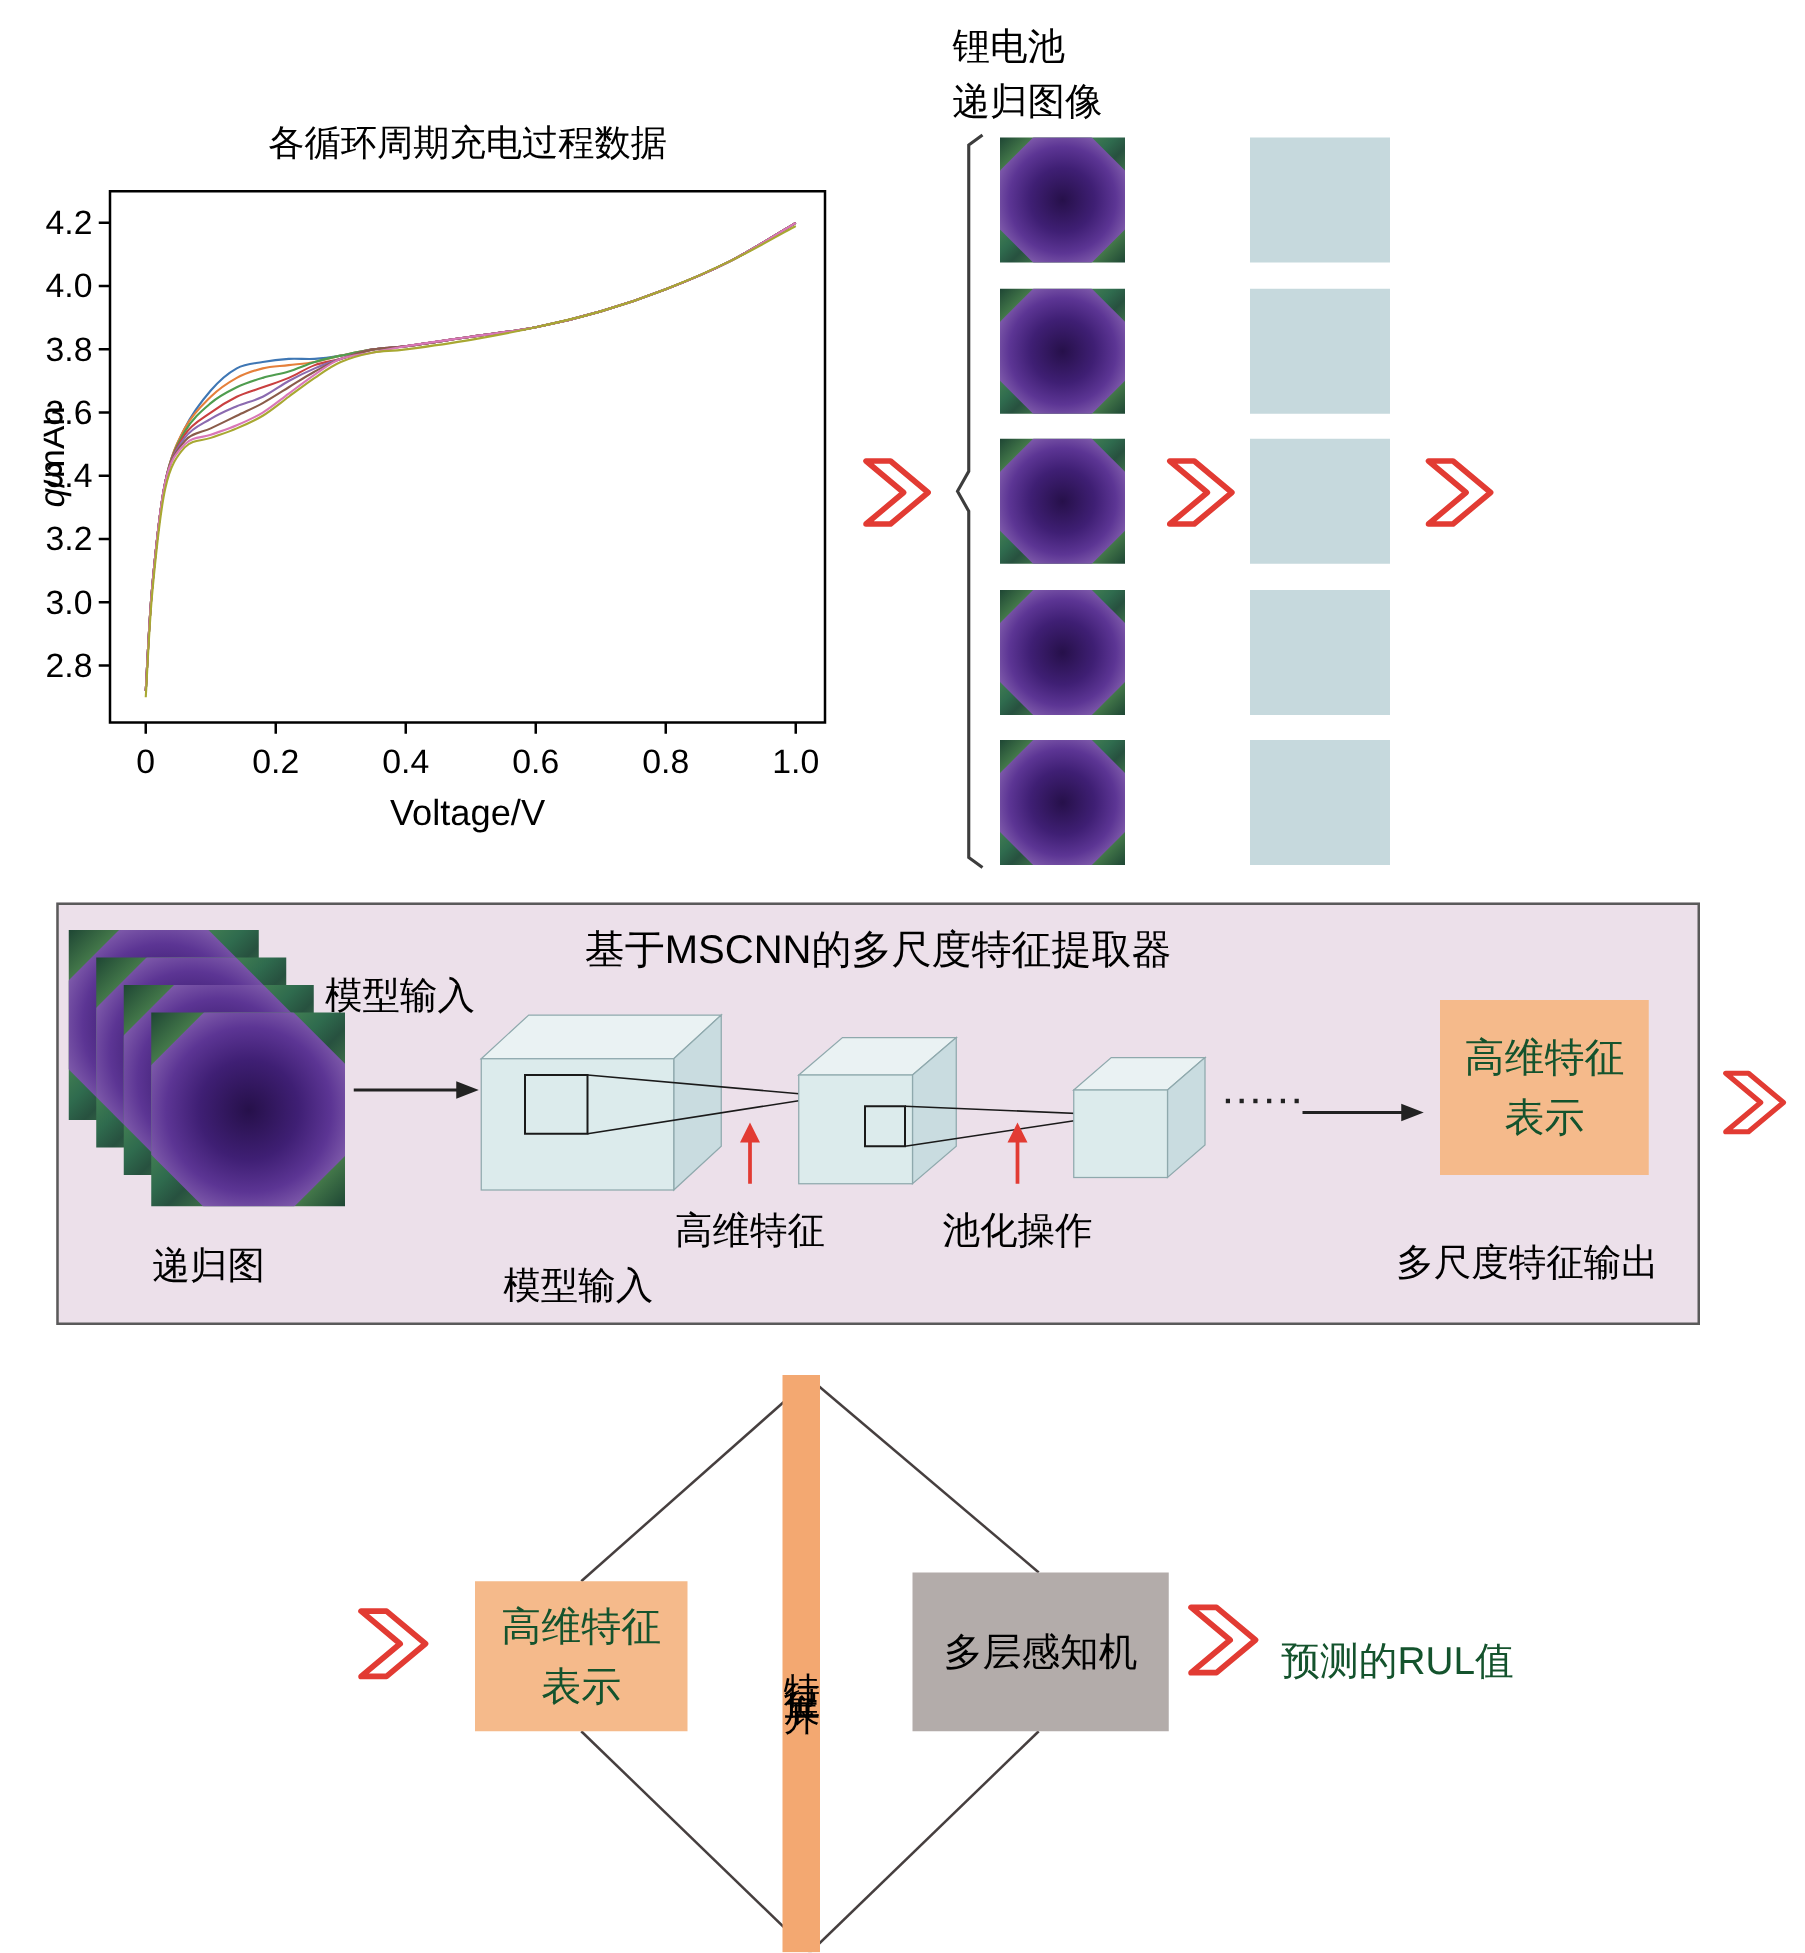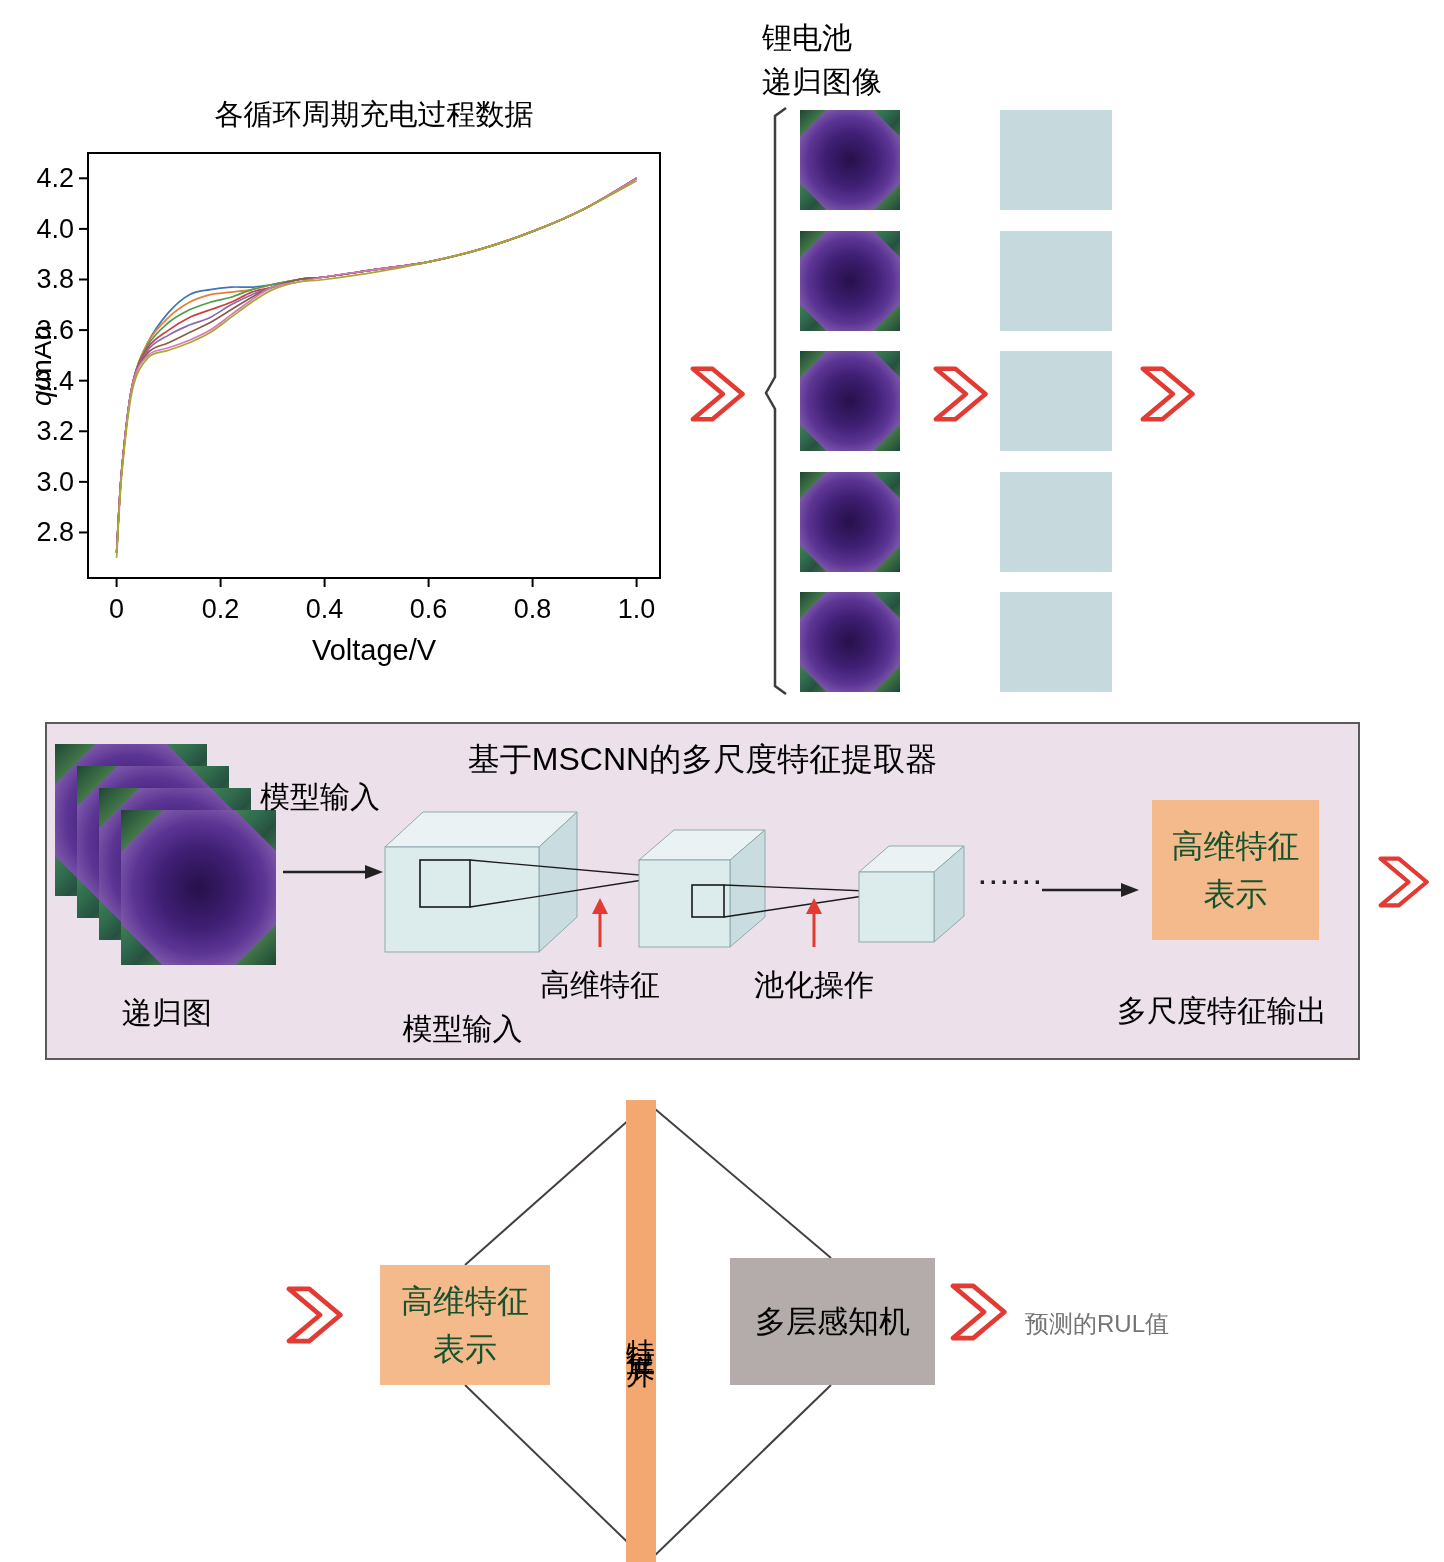--- a/index.html
+++ b/index.html
@@ -24,21 +24,21 @@
   .lbl{position:absolute;text-align:center;font-size:30px;color:#000;white-space:pre-line;line-height:1.5;}
   .dots{position:absolute;font-size:24px;letter-spacing:3px;color:#222;font-weight:bold;text-align:center;}
   .obox{position:absolute;background:#f5ba8b;display:flex;align-items:center;justify-content:center;
         text-align:center;font-size:32px;color:#14532d;white-space:pre-line;line-height:1.5;}
   .gbox{position:absolute;background:#b3acaa;display:flex;align-items:center;justify-content:center;
         text-align:center;font-size:31px;color:#000;font-family:Liberation Serif, serif;}
   .vbar{position:absolute;left:626px;top:1100px;width:30px;height:462px;background:#f3a871;}
   .vlabel{position:absolute;left:614px;top:1211px;width:54px;height:240px;display:flex;
           align-items:center;justify-content:center;writing-mode:vertical-rl;text-orientation:upright;
           font-size:29px;letter-spacing:8px;color:#000;}
-  .rul{position:absolute;font-size:24px;color:#737373;}
+  .rul{position:absolute;font-size:31px;color:#14532d;}
 </style>
 </head>
 <body>
 
 <div class="canvas">
 
   <div class="abs" id="chart" style="left:35px;top:88px;width:640px;height:580px"><svg width="640" height="580" font-family="Liberation Sans, sans-serif">
         <text x="339" y="36" text-anchor="middle" font-size="29" fill="#000">各循环周期充电过程数据</text>
         <rect x="53" y="65" width="572" height="425" fill="none" stroke="#000" stroke-width="2"></rect>
         <line x1="81.60000000000001" y1="490" x2="81.60000000000001" y2="499" stroke="#000" stroke-width="2"></line>

